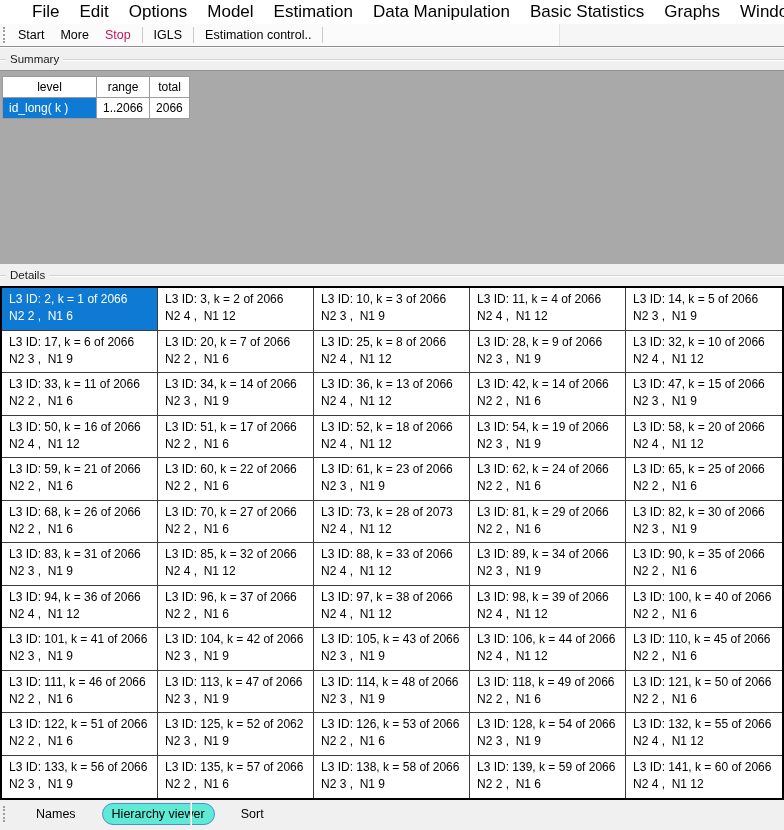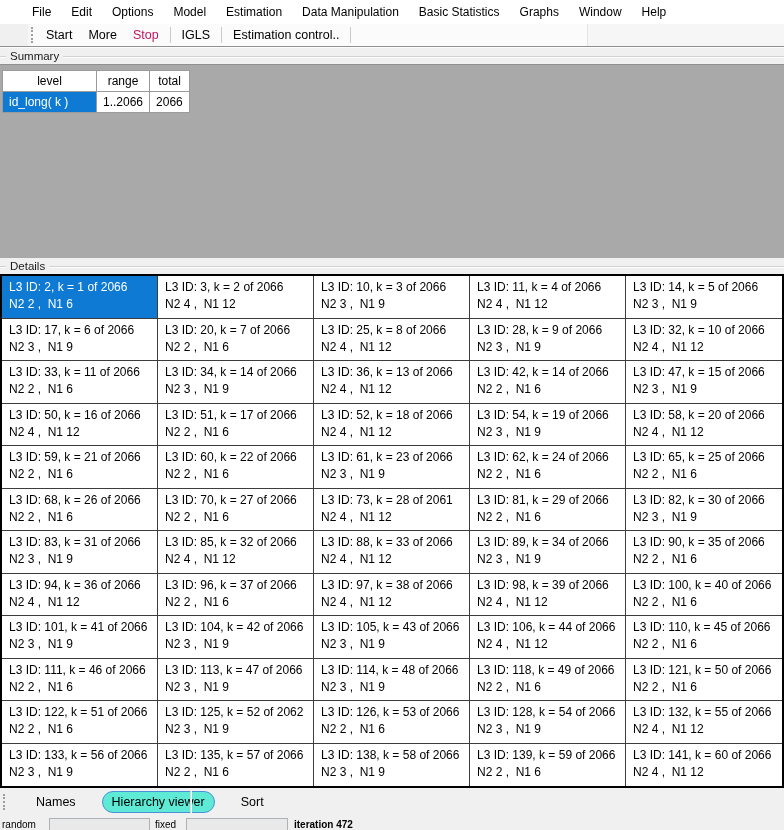--- a/index.html
+++ b/index.html
@@ -9,26 +9,26 @@
     background: #f0f0f0;
     color: #000;
     position: relative;
   }
   
   .menubar {
     height: 24px; background: #ffffff;
     display: flex; align-items: center; padding-left: 22px;
   }
   .menu-item {
-    font-size: 12px; padding: 3px 10px; cursor: default; white-space: nowrap;
+    font-size: 17px; padding: 3px 10px; cursor: default; white-space: nowrap;
   }
   
   .toolbar {
     height: 22px; background: #f6f6f6; position: relative;
-    display: flex; align-items: center; margin-left: 28px;
+    display: flex; align-items: center;
   }
   .toolbar-band {
     position: absolute; left: 3px; top: 0; width: 557px; height: 22px;
     background: #fbfbfb; border-right: 1px solid #e3e3e3;
   }
   .grip {
     width: 3px; height: 16px; margin-left: 3px; margin-right: 4px;
     border-left: 2px dotted #9a9fa5; position: relative; z-index: 1;
   }
   .tool-btn {
@@ -36,21 +36,21 @@
     font-size: 12.5px; padding: 2px 8px; white-space: nowrap; cursor: default;
   }
   .tool-btn.disabled { color: #be185d; }
   .tool-sep {
     position: relative; z-index: 1;
     width: 1px; height: 16px; background: #c9c9c9; margin: 0 3px;
   }
   .toolbar-underline { height: 2px; border-top: 1px solid #8f8f8f; background: #fdfdfd; }
   
   .group-strip {
-    height: 16px; background: #f0f0f0; display: flex; align-items: center;
+    height: 22px; background: #f0f0f0; display: flex; align-items: center;
   }
   .group-strip .pre-line { width: 6px; }
   .group-title { font-size: 11.5px; color: #1a1a1a; padding: 0 4px; white-space: nowrap; }
   .etch { flex: 1 0 auto; height: 2px; border-top: 1px solid #d2d2d2; background: #fdfdfd; margin-top: 1px; }
   .etch.pre-line { flex: 0 0 6px; }
   
   .summary-panel {
     height: 194px; background: #a9a9a9; position: relative;
     border-top: 1px solid #8f8f8f;
   }
@@ -271,21 +271,21 @@
     </div>
     <div class="cell">
       <span class="l1">L3 ID: 68, k = 26 of 2066</span>
       <span class="l2">N2 2 ,  N1 6</span>
     </div>
     <div class="cell">
       <span class="l1">L3 ID: 70, k = 27 of 2066</span>
       <span class="l2">N2 2 ,  N1 6</span>
     </div>
     <div class="cell">
-      <span class="l1">L3 ID: 73, k = 28 of 2061</span>
+      <span class="l1">L3 ID: 73, k = 28 of 2073</span>
       <span class="l2">N2 4 ,  N1 12</span>
     </div>
     <div class="cell">
       <span class="l1">L3 ID: 81, k = 29 of 2066</span>
       <span class="l2">N2 2 ,  N1 6</span>
     </div>
     <div class="cell">
       <span class="l1">L3 ID: 82, k = 30 of 2066</span>
       <span class="l2">N2 3 ,  N1 9</span>
     </div>

